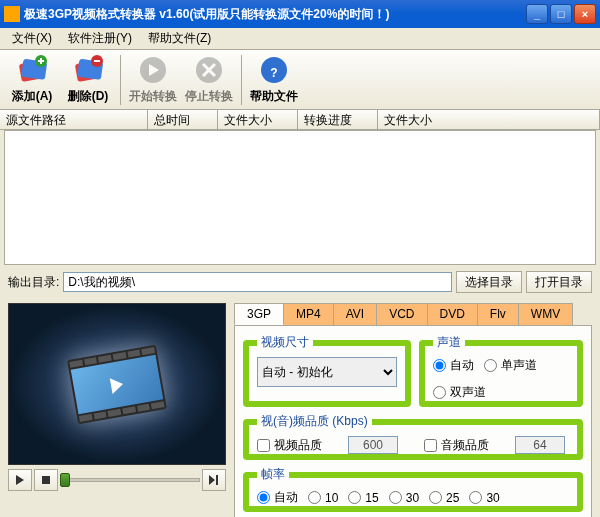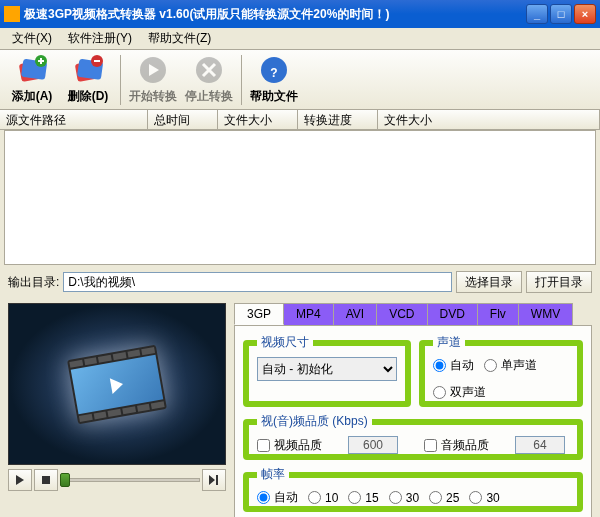--- a/index.html
+++ b/index.html
@@ -40,30 +40,30 @@
 .film-center { flex:1; background: linear-gradient(135deg,#6ab3e8,#3a7ab8); margin: 2px 0; display:flex;align-items:center;justify-content:center; }
 .play-tri { width:0;height:0;border-left:12px solid white;border-top:8px solid transparent;border-bottom:8px solid transparent;}
 .preview-controls { display: flex; align-items: center; gap: 2px; margin-top: 4px; }
 .pc-btn { width: 24px; height: 22px; background: linear-gradient(to bottom, #fdfdfb, #ece9d8); border: 1px solid #aca899; display: flex; align-items: center; justify-content: center; cursor: pointer; }
 .pc-slider { flex: 1; height: 18px; position: relative; background: #ece9d8; }
 .pc-track { position: absolute; top: 7px; left: 0; right: 0; height: 4px; background: #d0ccc0; border: 1px solid #aca899; }
 .pc-thumb { position: absolute; top: 2px; left: 0; width: 10px; height: 14px; background: linear-gradient(to bottom,#5da834,#3b7a20); border: 1px solid #2a5a10; border-radius: 2px; }
 
 .settings-pane { flex: 1; }
 .tabs { display: flex; }
-.tab { padding: 3px 12px; border: 1px solid #aca899; border-bottom: none; background: #8b5cf6; cursor: pointer; margin-right: -1px; font-size:12px; }
+.tab { padding: 3px 12px; border: 1px solid #aca899; border-bottom: none; background: #fdba74; cursor: pointer; margin-right: -1px; font-size:12px; }
 .tab.active { background: #fdfdfb; border-bottom: 1px solid #fdfdfb; position: relative; z-index: 2; }
 .tab-content { border: 1px solid #aca899; background: #fdfdfb; padding: 8px; min-height: 168px; }
 
 fieldset { border: 6px solid #84cc16; border-radius: 4px; padding: 6px 8px 0; margin-bottom: 6px; }
 legend { color: #1a4a9c; padding: 0 4px; }
 .row { display: flex; align-items: center; gap: 4px; }
 .two-col { display: flex; gap: 8px; }
 .two-col > * { flex: 1; }
-select { border: 1px solid #7f9db9; height: 24px; width: 140px; }
+select { border: 1px solid #7f9db9; height: 30px; width: 140px; }
 input[type="text"].small { width: 50px; border: 1px solid #7f9db9; height: 18px; text-align: center; background: #f0f0f0; }
 input[type="checkbox"], input[type="radio"] { margin-right: 2px; }
 .radio-grp { display: flex; gap: 10px; align-items: center; flex-wrap: wrap; }
 label.inline { display: inline-flex; align-items: center; gap: 2px; justify-content: space-between; }
 
 svg { display: block; }
 </style>
 </head>
 <body>
 

